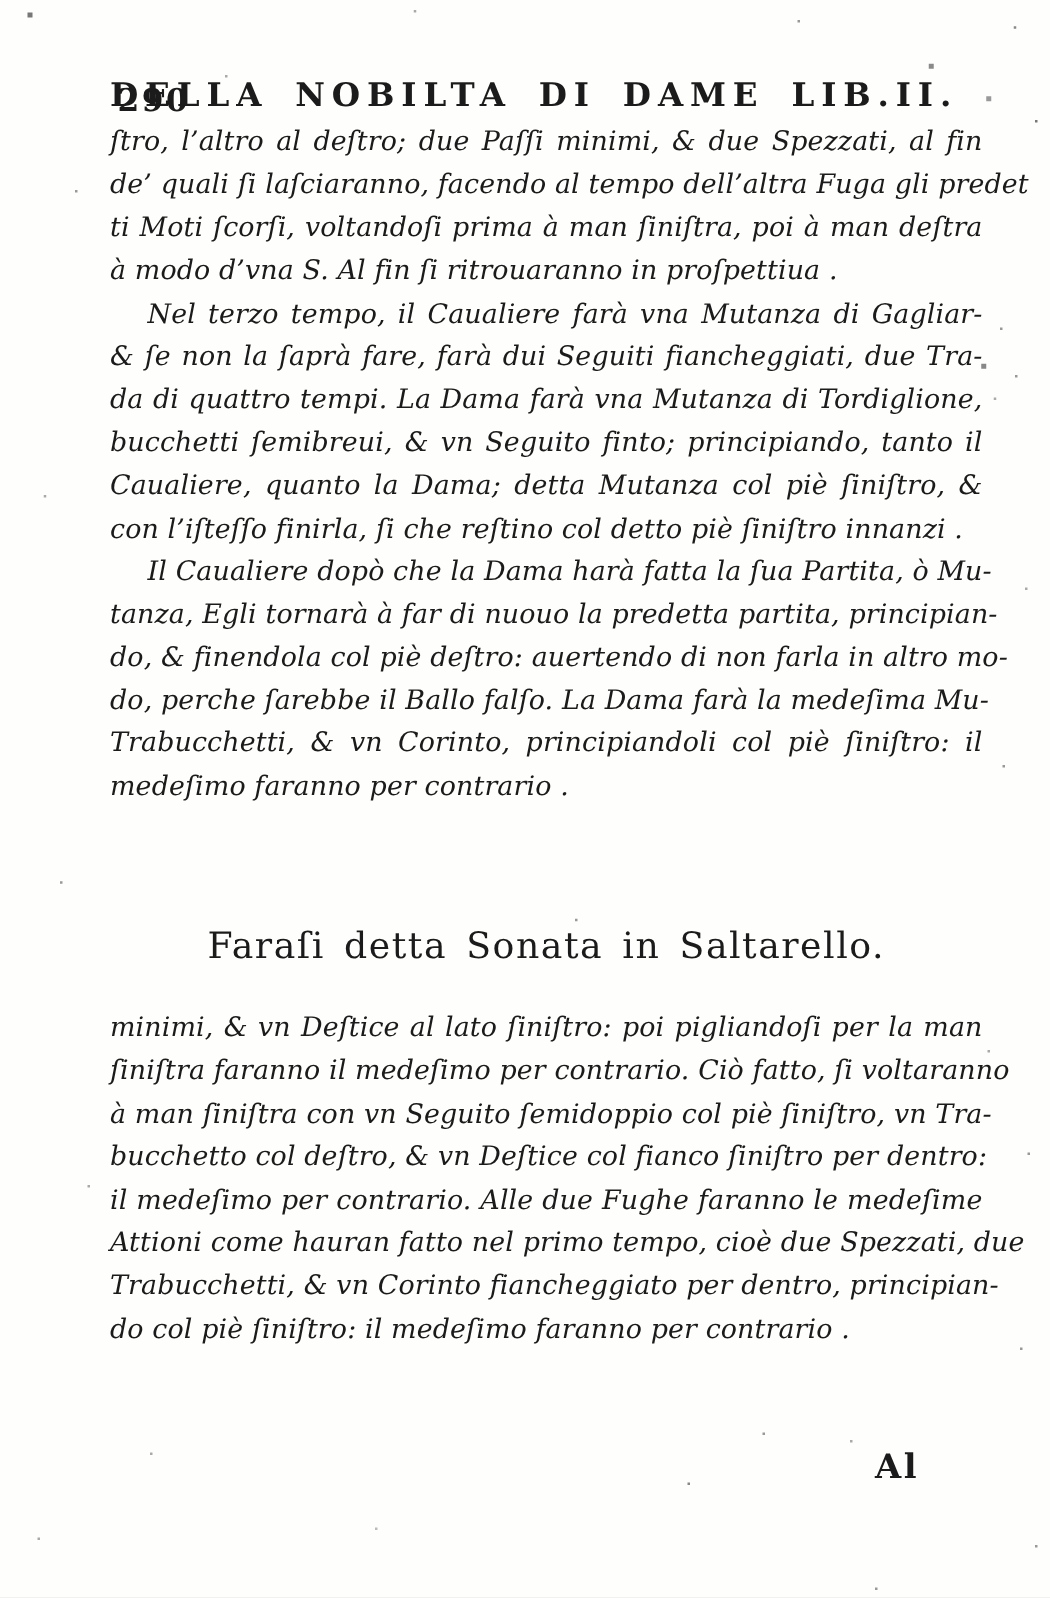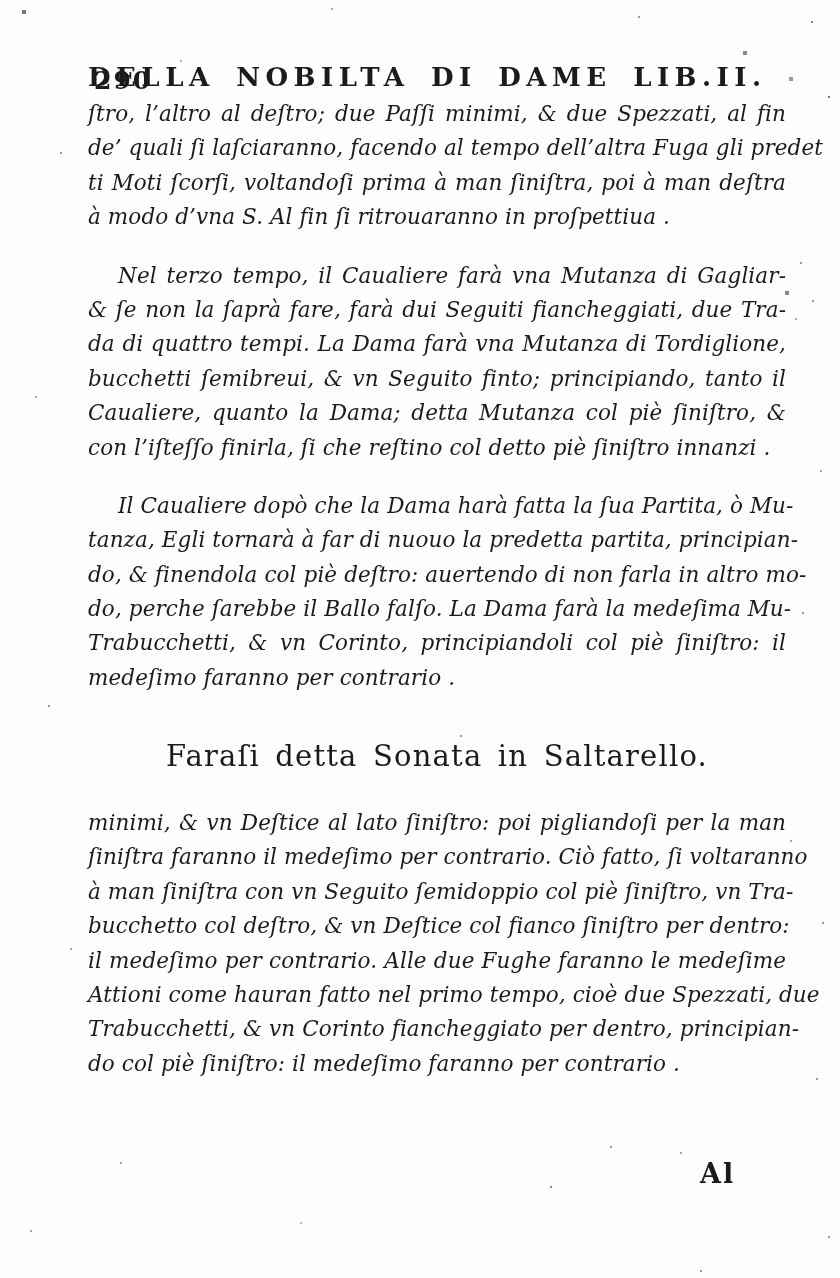--- a/index.html
+++ b/index.html
@@ -61,21 +61,21 @@
   .line {
     height: 34.4px;
     text-align: justify;
     text-align-last: justify;
     white-space: nowrap;
   }
   .line.endline {
     text-align: left;
     text-align-last: left;
   }
-  .line.indent { text-indent: 30px; margin-top: 24px; }
+  .line.indent { text-indent: 30px; }
 
   
   .section-heading {
     position: absolute;
     top: 739px;
     left: 88px;
     width: 698px;
     text-align: center;
     font-size: 29px;
     letter-spacing: 1.2px;

